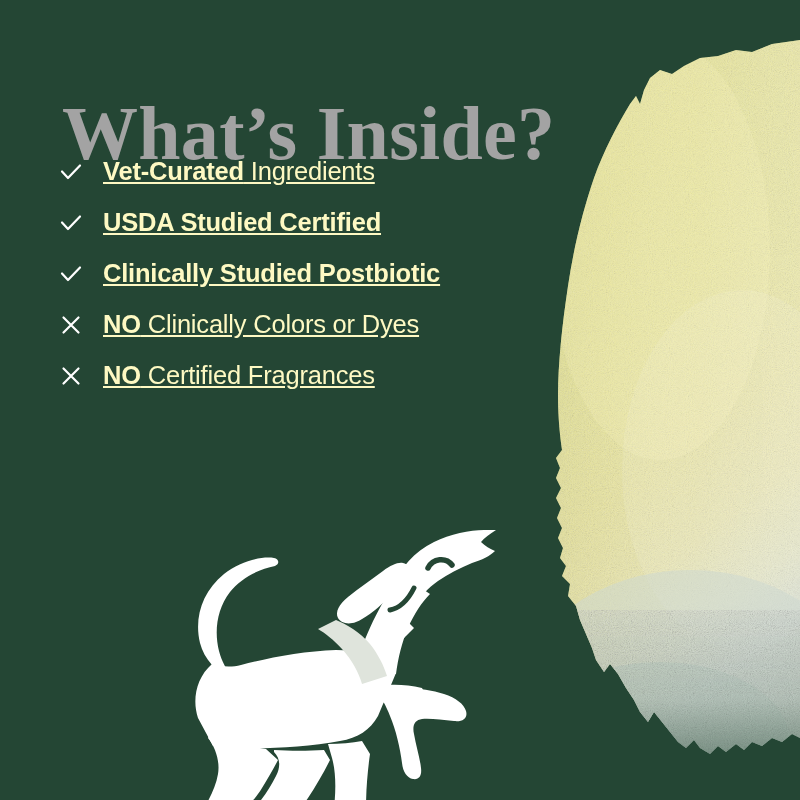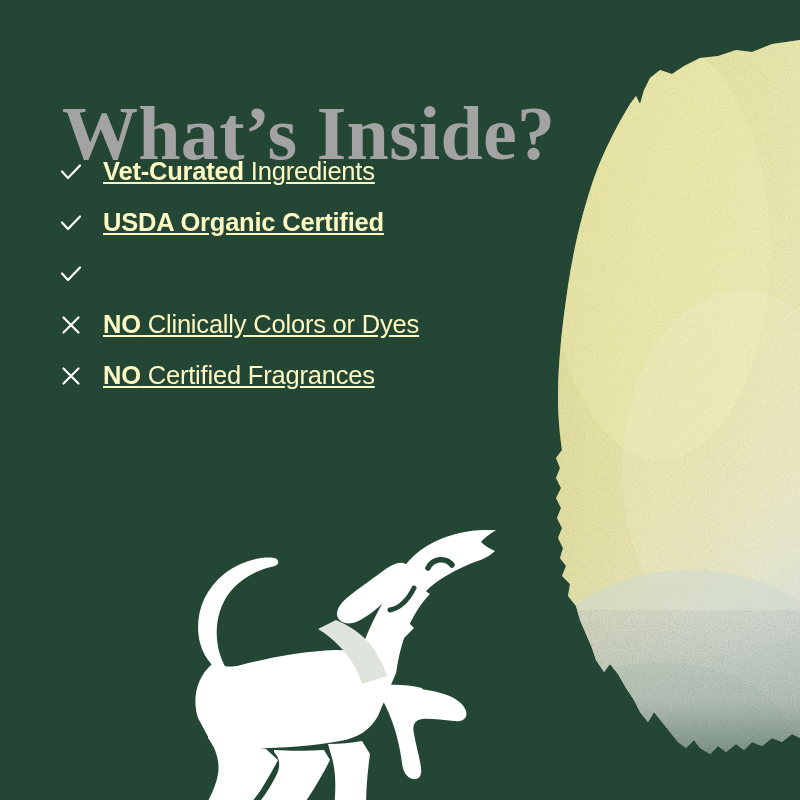--- a/index.html
+++ b/index.html
@@ -206,29 +206,30 @@
       </span>
       <span class="benefit-text"><span class="b">Vet-Curated</span><span class="r"> Ingredients</span></span>
     </div>
 
     <div class="benefit-row">
       <span class="benefit-mark">
         <svg width="26" height="26" viewBox="0 0 26 26">
           <path d="M4 12.5 L10 19 L22 6.5" fill="none" stroke="#ffffff" stroke-width="2.2" stroke-linecap="round" stroke-linejoin="round"></path>
         </svg>
       </span>
-      <span class="benefit-text"><span class="b">USDA Organic Certified</span><span class="r"></span></span>
+      <span class="benefit-text"><span class="b">USDA Studied Certified</span><span class="r"></span></span>
     </div>
 
     <div class="benefit-row">
       <span class="benefit-mark">
         <svg width="26" height="26" viewBox="0 0 26 26">
           <path d="M4 12.5 L10 19 L22 6.5" fill="none" stroke="#ffffff" stroke-width="2.2" stroke-linecap="round" stroke-linejoin="round"></path>
         </svg>
       </span>
+      <span class="benefit-text"><span class="b">Clinically Studied Postbiotic</span><span class="r"></span></span>
     </div>
 
     <div class="benefit-row">
       <span class="benefit-mark">
         <svg width="26" height="26" viewBox="0 0 26 26">
           <path d="M5.5 5.5 L20.5 20.5 M20.5 5.5 L5.5 20.5" fill="none" stroke="#ffffff" stroke-width="2.2" stroke-linecap="round"></path>
         </svg>
       </span>
       <span class="benefit-text"><span class="b">NO</span><span class="r"> Clinically Colors or Dyes</span></span>
     </div>

